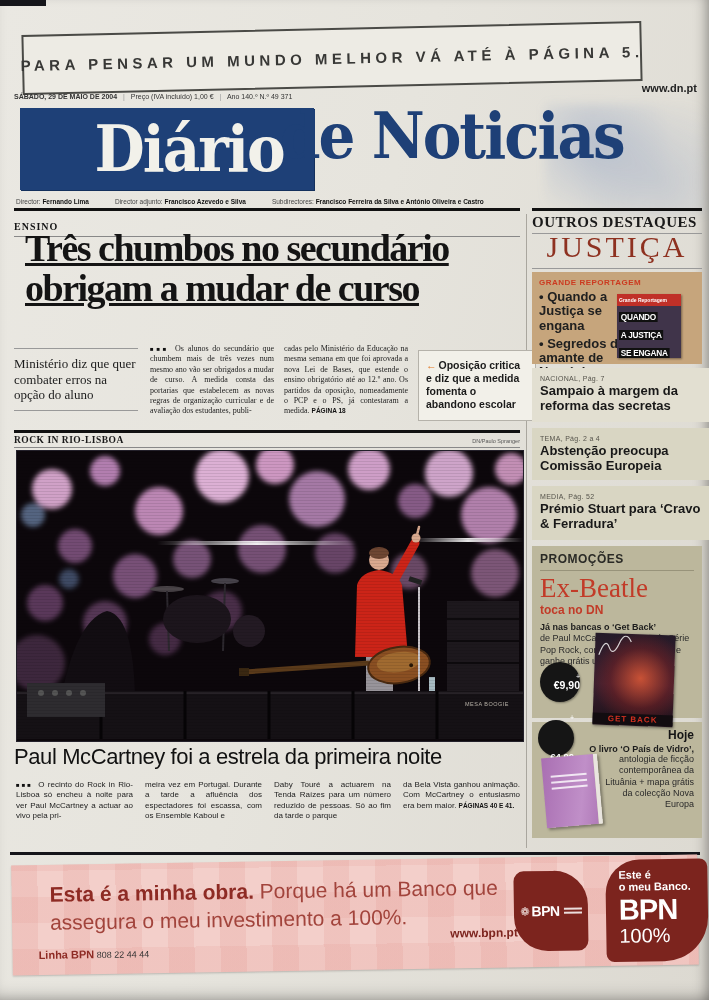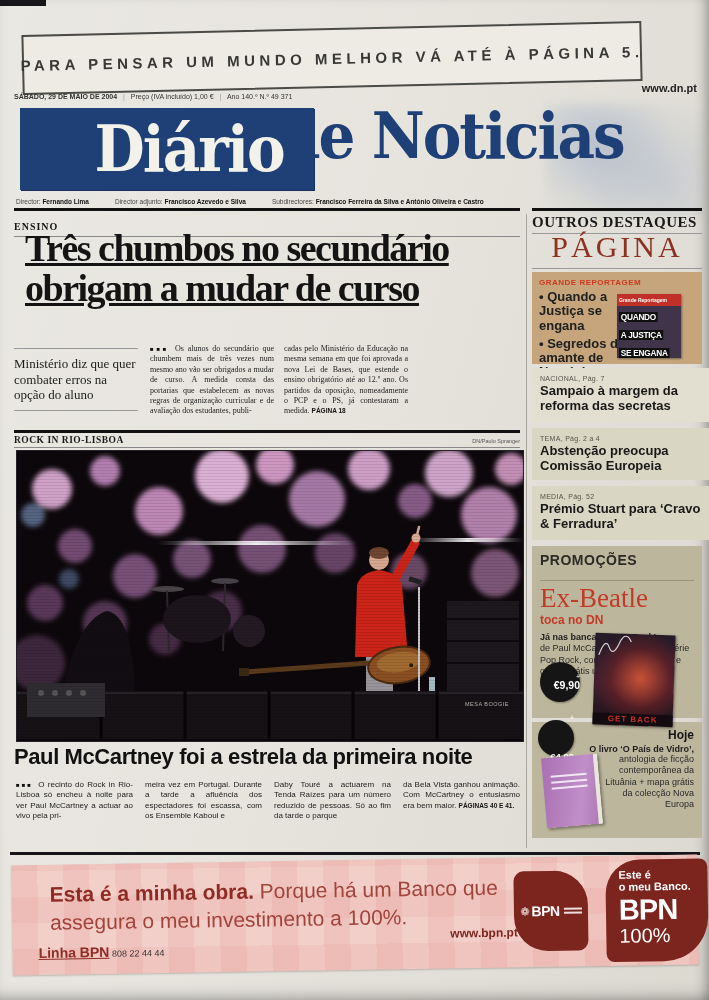--- a/index.html
+++ b/index.html
@@ -51,21 +51,21 @@
   .callout .arrow{color:#e2751e;font-weight:bold;margin-right:2px;}
   
   .rock-bar{left:14px;top:430px;width:506px;border-top:3px solid #111;border-bottom:1px solid #888;
             padding:2px 0 2px 0;display:flex;justify-content:space-between;align-items:baseline;}
   .rock-kicker{font-family:"Liberation Serif",serif;font-weight:bold;font-size:9.5px;letter-spacing:.5px;}
   .credit{font-size:5.5px;color:#555;}
   .photo{left:16px;top:450px;width:506px;height:290px;background:#0c070b;border:1px solid #23202a;}
   .scanlines{position:absolute;inset:0;background:repeating-linear-gradient(0deg,rgba(0,0,0,.18) 0 1px,transparent 1px 3px);
              opacity:.5;pointer-events:none;}
   .amp-label{position:absolute;right:14px;bottom:34px;font-size:5.5px;color:#cfc9bd;opacity:.85;letter-spacing:.5px;}
-  .headline2{left:14px;top:744px;width:508px;font-weight:bold;font-size:22px;letter-spacing:-.4px;color:#111;}
+  .headline2{left:14px;top:744px;width:508px;font-weight:normal;font-size:22px;letter-spacing:-.4px;color:#111;}
   .rockcol{font-size:8px;line-height:1.3;color:#222;text-align:justify;font-family:"Liberation Sans",sans-serif;}
   .rc1{left:16px;top:780px;width:117px;} .rc2{left:145px;top:780px;width:117px;}
   .rc3{left:274px;top:780px;width:117px;} .rc4{left:403px;top:780px;width:117px;}
   .rule-bottom{left:10px;top:852px;width:690px;height:3px;background:#15151a;}
   
   .sb-header{left:532px;top:214px;width:170px;border-bottom:1px solid #999;padding-bottom:2px;
              font-family:"Liberation Serif",serif;font-weight:bold;font-size:15px;letter-spacing:.5px;}
   .sb-day{left:532px;top:230px;width:170px;text-align:center;font-family:"Liberation Serif",serif;
           font-size:30px;letter-spacing:3px;color:#8e3120;border-bottom:1px solid #999;padding-bottom:4px;}
   .rep-box{left:532px;top:272px;width:170px;height:92px;background:#c6a57c;padding:6px 7px;box-sizing:border-box;}
@@ -75,21 +75,21 @@
   .mag-top{height:12px;background:#c03028;color:#fff;font-weight:bold;font-size:5px;line-height:12px;padding-left:2px;white-space:nowrap;overflow:hidden;}
   .mag-line{display:inline-block;background:#101010;color:#fff;font-weight:bold;font-size:9px;
             padding:0 2px;margin:1px 0 0 2px;letter-spacing:-.3px;transform:scaleX(.92);transform-origin:left;}
   .news-item{left:532px;width:188px;padding:7px 8px;box-sizing:border-box;}
   .ni-label{font-size:7px;letter-spacing:.3px;color:#55534b;margin-bottom:2px;}
   .ni-head{font-weight:bold;font-size:13px;line-height:1.12;color:#181818;}
   .n1{top:368px;background:#e2dfd1;height:54px;}
   .n2{top:428px;background:#d9d6c3;height:52px;}
   .n3{top:486px;background:#d9d6c3;height:54px;}
   .promo-box{left:532px;top:546px;width:170px;height:172px;background:#bcb79c;padding:6px 8px;box-sizing:border-box;}
-  .promo-label{font-weight:bold;font-size:14px;letter-spacing:.5px;color:#2a2a26;border-bottom:1px solid #98937a;padding-bottom:12px;}
+  .promo-label{font-weight:bold;font-size:12px;letter-spacing:.5px;color:#2a2a26;border-bottom:1px solid #98937a;padding-bottom:4px;}
   .promo-title{font-family:"Liberation Serif",serif;font-size:27px;color:#c23b28;margin-top:4px;line-height:1;}
   .promo-sub{font-weight:bold;font-size:12px;color:#c23b28;margin-top:1px;}
   .promo-lead{font-weight:bold;font-size:9px;color:#1c1c1c;margin-top:5px;line-height:1.25;}
   .promo-body{font-size:9px;color:#2a2a2a;line-height:1.25;width:150px;}
   .pricedot{position:absolute;border-radius:50%;background:#151515;color:#fff;display:flex;flex-direction:column;
             align-items:flex-end;justify-content:center;box-shadow:1px 1px 2px rgba(0,0,0,.35);}
   .pd-plus{font-size:7px;line-height:5px;} .pd-val{font-weight:bold;font-size:10.5px;}
   .dot1{left:8px;top:116px;width:40px;height:40px;z-index:3;}
   .dvd{position:absolute;left:62px;top:88px;width:80px;height:92px;transform:rotate(2deg);z-index:2;
        background:linear-gradient(#241a28 0%,#3c2030 55%,#1c1018 100%);box-shadow:1px 1px 3px rgba(0,0,0,.45);}
@@ -108,21 +108,21 @@
   .book i{display:block;height:2px;background:rgba(255,255,255,.8);margin:4px 8px 0 8px;}
   .book i:first-child{margin-top:18px;}
   
   .ad{left:12px;top:860px;width:686px;height:110px;background:#f3cfca;transform:rotate(-.9deg);
       background-image:repeating-linear-gradient(90deg,rgba(223,140,133,.18) 0 26px,transparent 26px 52px),
                        repeating-linear-gradient(0deg,rgba(223,140,133,.14) 0 26px,transparent 26px 52px);
       box-shadow:0 1px 2px rgba(0,0,0,.2);}
   .ad-head{position:absolute;left:38px;top:16px;width:470px;font-size:21px;line-height:1.35;color:#a2443c;}
   .ad-head b{color:#8e2b24;font-weight:bold;}
   .ad-phone{position:absolute;left:26px;bottom:14px;font-size:9px;color:#333;}
-  .ad-phone b{color:#8e2b24;font-size:14px;text-decoration:underline;}
+  .ad-phone b{color:#8e2b24;font-size:11px;}
   .ad-url{position:absolute;left:438px;bottom:28px;font-weight:bold;font-size:12px;color:#7c241e;}
   .leaf-s{position:absolute;left:502px;top:14px;width:74px;height:80px;background:#7c241e;
           border-radius:10px 34px 10px 34px;display:flex;align-items:center;justify-content:center;gap:2px;}
   .leaf-s .flower{color:#f4e8e4;font-size:11px;} .leaf-s .bpn{color:#fff;font-weight:bold;font-size:14px;letter-spacing:-.5px;}
   .leaf-s .bars{display:flex;flex-direction:column;gap:2px;margin-left:2px;}
   .leaf-s .bars i{display:block;width:18px;height:2px;background:rgba(255,255,255,.85);}
   .leaf-b{position:absolute;left:594px;top:4px;width:102px;height:102px;background:#7c241e;
           border-radius:34px 8px 44px 8px;color:#fff;padding:9px 0 0 13px;box-sizing:border-box;}
   .leaf-b .tag{font-weight:bold;font-size:11px;line-height:1.1;}
   .leaf-b .big{font-weight:bold;font-size:29px;letter-spacing:-1px;line-height:1;margin-top:3px;}
@@ -172,20 +172,23 @@
   <h1 class="abs headline1" style="margin:0">Três chumbos no secundário obrigam a mudar de curso</h1>
   <div class="abs deck">Ministério diz que quer combater erros na opção do aluno</div>
   <p class="abs bodycol col-a" style="margin:0">
     <span class="marks">■■■</span>
     <span>Os alunos do secundário que chumbem mais de três vezes num mesmo ano vão ser obrigados a mudar de curso. A medida consta das portarias que estabelecem as novas regras de organização curricular e de avaliação dos estudantes, publi-</span>
   </p>
   <p class="abs bodycol col-b" style="margin:0">
     <span>cadas pelo Ministério da Educação na mesma semana em que foi aprovada a nova Lei de Bases, que estende o ensino obrigatório até ao 12.º ano. Os partidos da oposição, nomeadamente o PCP e o PS, já contestaram a medida.</span>
     <b class="pgref">PÁGINA 18</b>
   </p>
+  <div class="abs callout">
+    <span class="arrow">←</span><span>Oposição critica e diz que a medida fomenta o abandono escolar</span>
+  </div>
 
   <div class="abs rock-bar">
     <span class="rock-kicker">ROCK IN RIO-LISBOA</span>
     <span class="credit">DN/Paulo Spranger</span>
   </div>
 
   <div class="abs photo">
     <svg width="506" height="288" viewBox="0 0 506 288">
       <defs>
         <filter id="b1">
@@ -286,21 +289,21 @@
   </p>
   <p class="abs rockcol rc3" style="margin:0">Daby Touré a actuarem na Tenda Raízes para um número reduzido de pessoas. Só ao fim da tarde o parque</p>
   <p class="abs rockcol rc2" style="margin:0">meira vez em Portugal. Durante a tarde a afluência dos espectadores foi escassa, com os Ensemble Kaboul e</p>
   <p class="abs rockcol rc4" style="margin:0">
     <span>da Bela Vista ganhou animação. Com McCartney o entusiasmo era bem maior.</span>
     <b class="pgref">PÁGINAS 40 E 41.</b>
   </p>
   <div class="abs rule-bottom"></div>
 
   <div class="abs sb-header">OUTROS DESTAQUES</div>
-  <div class="abs sb-day">PÁGINA</div>
+  <div class="abs sb-day">JUSTIÇA</div>
 
   <div class="abs rep-box">
     <div class="rep-label">GRANDE REPORTAGEM</div>
     <div class="rep-item">• Quando a Justiça se engana</div>
     <div class="rep-item">• Segredos da amante de Nemésio</div>
     <div class="magcover">
       <div class="mag-top">Grande Reportagem</div>
       <div class="mag-line">QUANDO</div><br>
       <div class="mag-line">A JUSTIÇA</div><br>
       <div class="mag-line">SE ENGANA</div>

